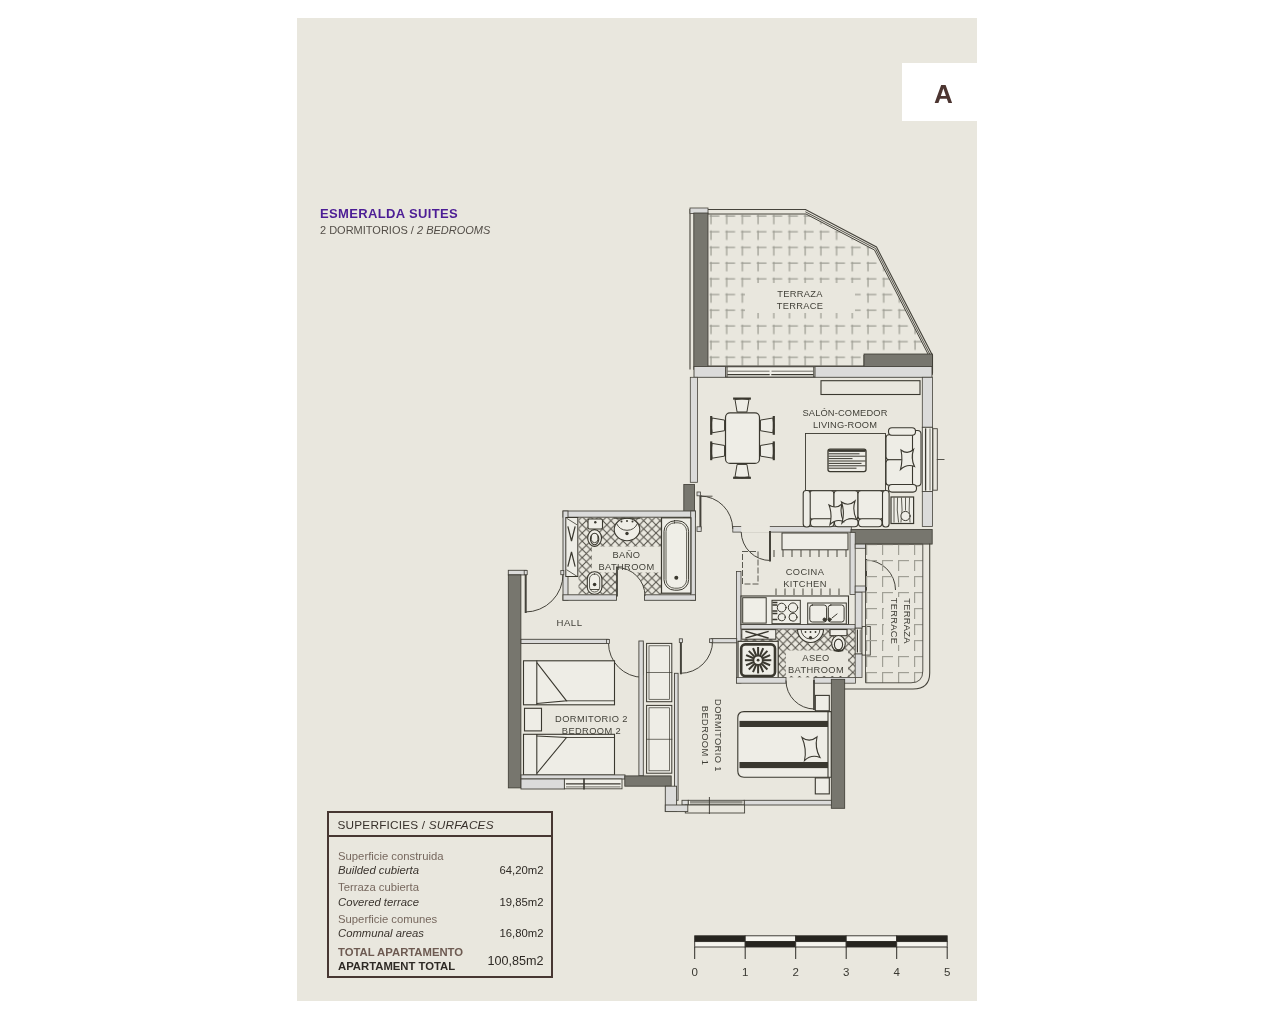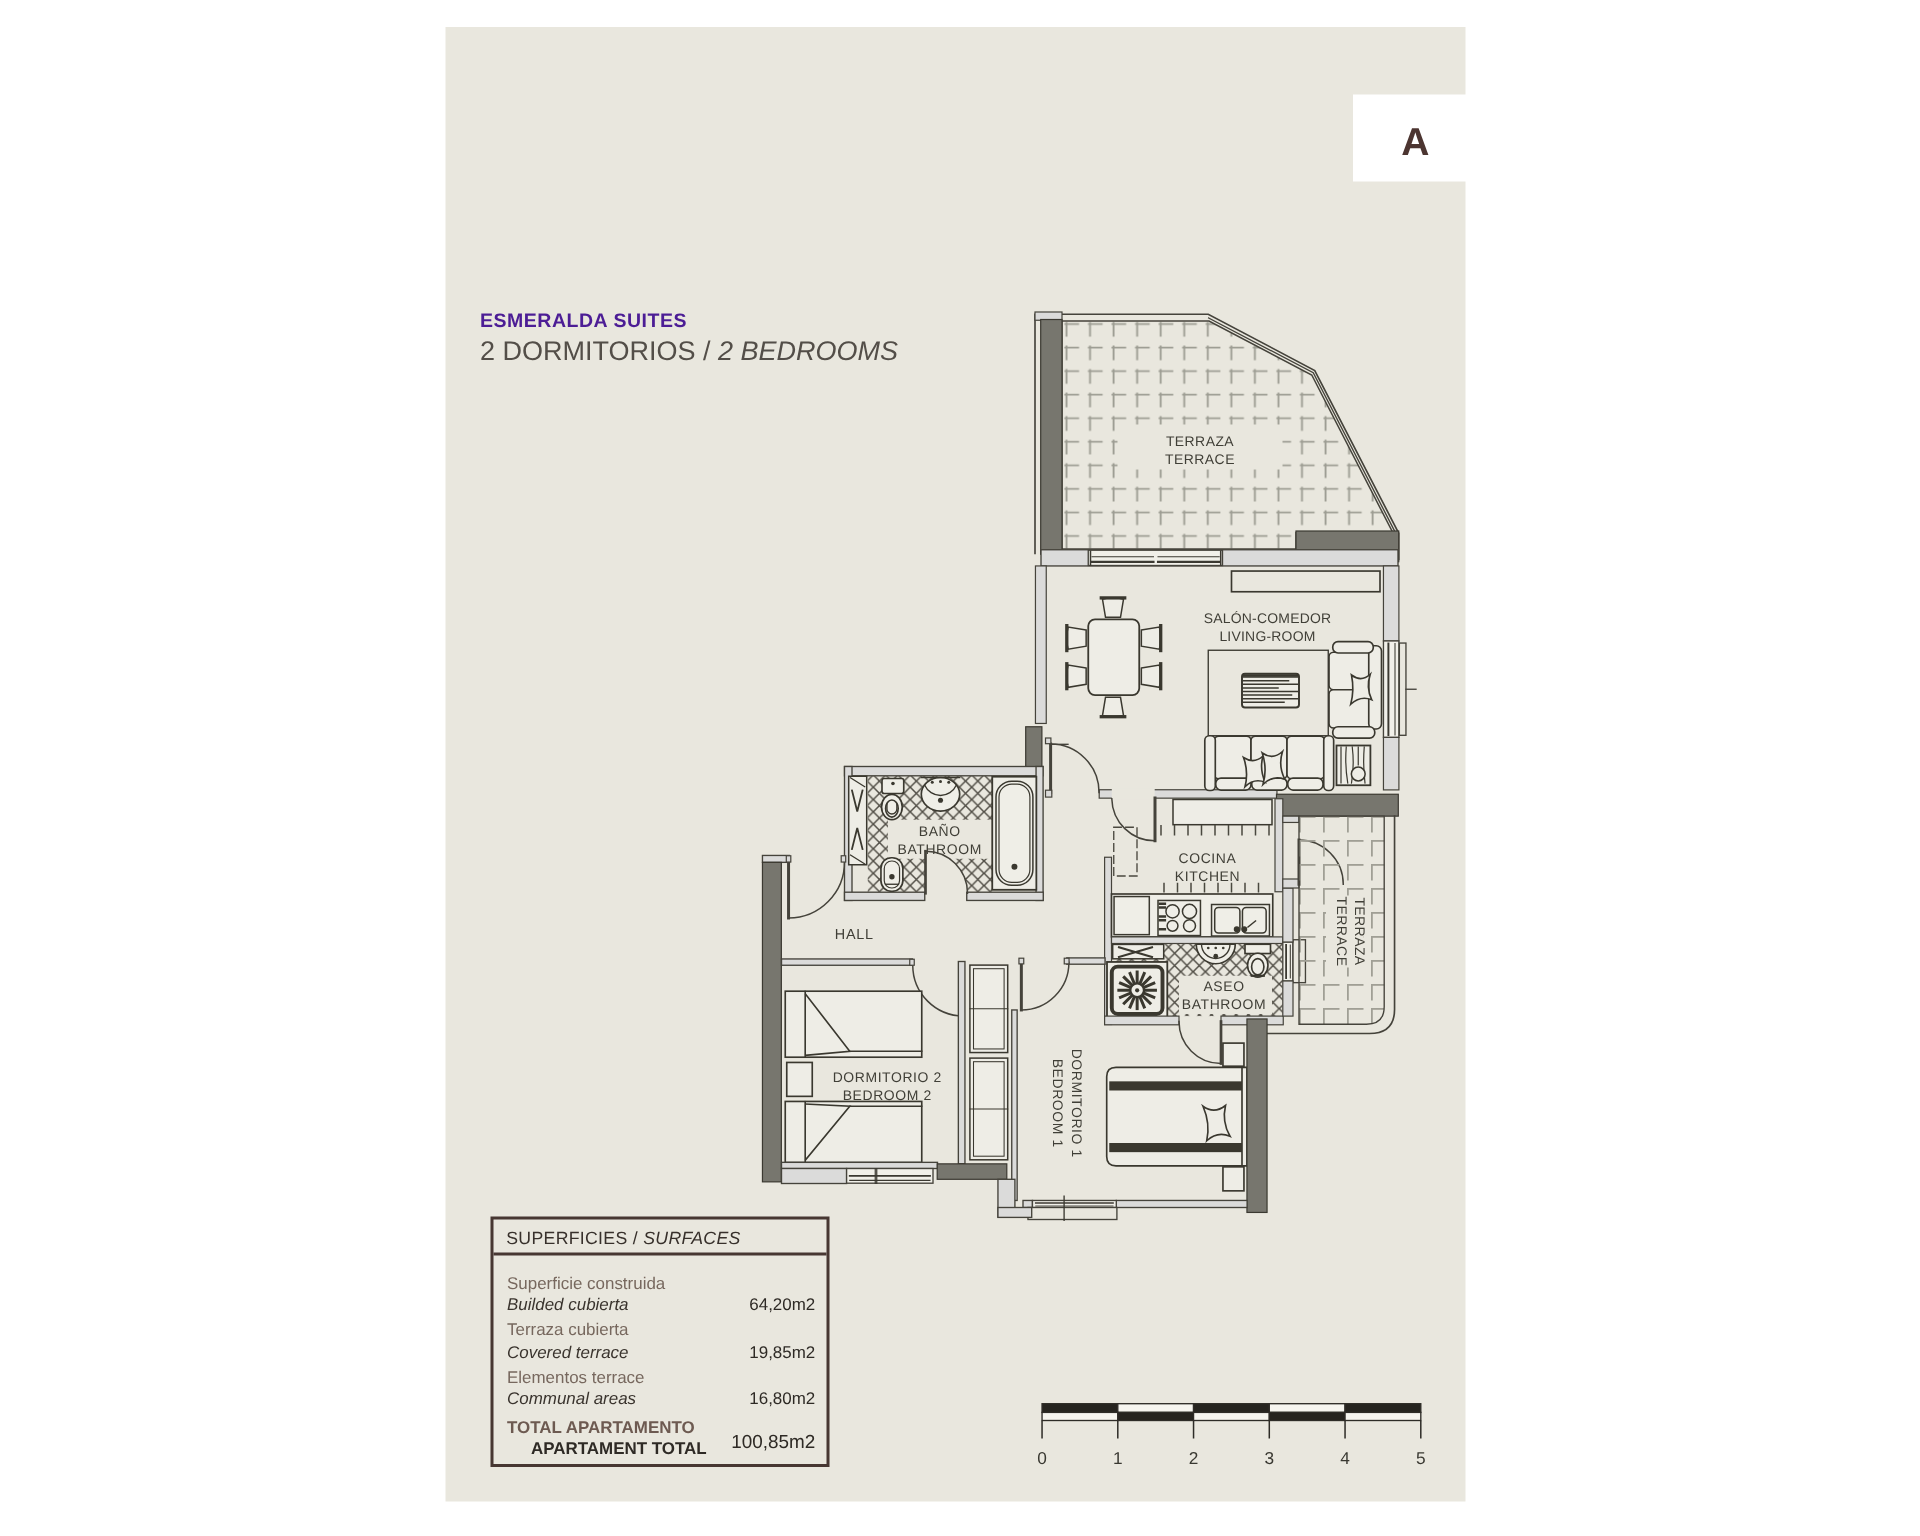--- a/index.html
+++ b/index.html
@@ -12,49 +12,49 @@
 <div id="page">
 
   <div class="abs" style="left:297px;top:18px;width:680px;height:983px;background:#e9e7de;"></div>
 
   <div class="abs" style="left:902px;top:63px;width:76px;height:58px;background:#ffffff;"></div>
 
   <div class="abs" style="left:902px;top:63px;width:76px;height:58px;color:#4c3531;font-size:26px;font-weight:bold;text-align:center;line-height:62px;padding-left:7px;width:69px;">A</div>
 
   <div class="abs" style="left:320px;top:206px;color:#4c1d95;font-size:13px;font-weight:bold;letter-spacing:0.35px;">ESMERALDA SUITES</div>
 
-  <div class="abs" style="left:320px;top:224px;color:#534e48;font-size:18px;letter-spacing:0;">2 DORMITORIOS / <i>2 BEDROOMS</i></div>
+  <div class="abs" style="left:320px;top:224px;color:#534e48;font-size:11px;letter-spacing:0;">2 DORMITORIOS / <i>2 BEDROOMS</i></div>
 
   <div class="abs" style="left:326.5px;top:811px;width:222px;height:163px;border:2.6px solid #473732;">
 
     <div class="abs" style="left:0;top:0;width:100%;height:21.5px;border-bottom:2.2px solid #473732;">
       <span class="abs" style="left:9px;top:4.5px;font-size:11.8px;font-weight:normal;color:#37302b;letter-spacing:0.2px;">SUPERFICIES / <i>SURFACES</i></span>
     </div>
 
     <div class="abs" style="left:9.5px;top:36.5px;font-size:11.3px;color:#77685e;">Superficie construida</div>
 
     <div class="abs" style="left:9.5px;top:51px;font-size:11.3px;color:#3a342e;font-style:italic;">Builded cubierta</div>
 
     <div class="abs" style="right:7px;top:51px;font-size:11.3px;color:#2e2a25;">64,20m2</div>
 
     <div class="abs" style="left:9.5px;top:68px;font-size:11.3px;color:#77685e;">Terraza cubierta</div>
 
     <div class="abs" style="left:9.5px;top:82.5px;font-size:11.3px;color:#3a342e;font-style:italic;">Covered terrace</div>
 
     <div class="abs" style="right:7px;top:82.5px;font-size:11.3px;color:#2e2a25;">19,85m2</div>
 
-    <div class="abs" style="left:9.5px;top:99.5px;font-size:11.3px;color:#77685e;">Elementos terrace</div>
+    <div class="abs" style="left:9.5px;top:99.5px;font-size:11.3px;color:#77685e;">Superficie comunes</div>
 
     <div class="abs" style="left:9.5px;top:114px;font-size:11.3px;color:#3a342e;font-style:italic;text-align:center;">Communal areas</div>
 
     <div class="abs" style="right:7px;top:114px;font-size:11.3px;color:#2e2a25;">16,80m2</div>
 
     <div class="abs" style="left:9.5px;top:133px;font-size:11.3px;font-weight:bold;color:#6d5a51;">TOTAL APARTAMENTO</div>
 
-    <div class="abs" style="left:9.5px;top:147px;font-size:11.3px;font-weight:bold;color:#2e2a25;margin-left:16px;">APARTAMENT TOTAL</div>
+    <div class="abs" style="left:9.5px;top:147px;font-size:11.3px;font-weight:bold;color:#2e2a25;">APARTAMENT TOTAL</div>
 
     <div class="abs" style="right:7px;top:141px;font-size:12.6px;font-weight:normal;color:#2e2a25;">100,85m2</div>
   </div>
 
   <svg class="abs" style="left:0;top:0;" width="1280" height="1024" viewBox="0 0 1280 1024">
     <defs>
       <pattern id="tileSq" width="15.7" height="15.7" patternUnits="userSpaceOnUse" x="708" y="213">
         <path d="M1.6,3 H11.4 M3,1.6 V11.4" stroke="#9d9d93" stroke-width="1.25" fill="none"></path>
       </pattern>
       <pattern id="tileDash" width="16" height="16" patternUnits="userSpaceOnUse" x="866" y="544">

